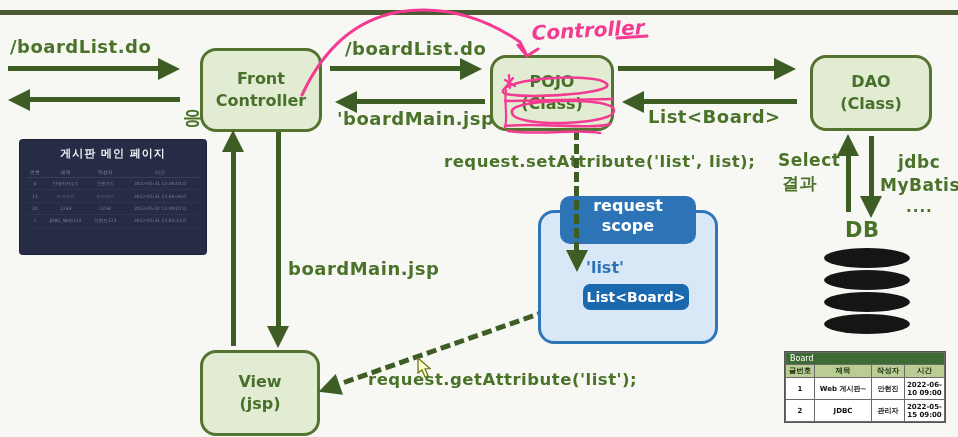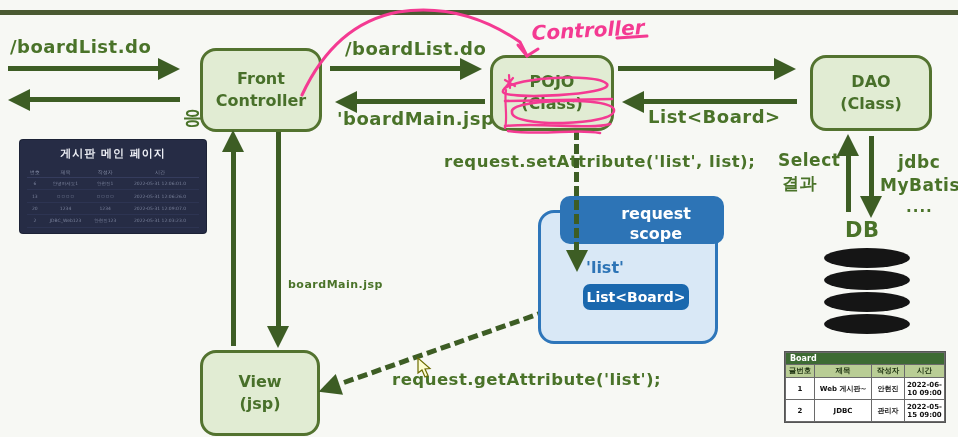--- a/index.html
+++ b/index.html
@@ -27,57 +27,57 @@
   .head-left{border-right:22px solid #3d5d24;border-top:11px solid transparent;border-bottom:11px solid transparent;border-left:0;}
   .head-up{border-bottom:22px solid #3d5d24;border-left:11px solid transparent;border-right:11px solid transparent;border-top:0;}
   .head-down{border-top:22px solid #3d5d24;border-left:11px solid transparent;border-right:11px solid transparent;border-bottom:0;}
   
   .dash-v{position:absolute;width:0;border-left:5px dashed #3d5d24;}
   .dash-diag{position:absolute;height:0;border-top:5px dashed #3d5d24;transform-origin:0 50%;}
   
   .scope-box{position:absolute;left:538px;top:210px;width:174px;height:128px;background:#d9e8f6;border:3px solid #2e76ba;border-radius:16px;z-index:1;}
   .scope-label{
     position:absolute;left:560px;top:196px;width:136px;height:48px;background:#2d74b6;border-radius:10px;z-index:2;
-    display:flex;flex-direction:column;align-items:center;justify-content:flex-end;
-    color:#fff;font-weight:700;font-size:16px;line-height:1.25;padding-left:28px;
+    display:flex;flex-direction:column;align-items:center;justify-content:flex-start;
+    color:#fff;font-weight:700;font-size:16px;line-height:1.25;
   }
   .list-key{position:absolute;left:586px;top:258px;color:#2d74b6;font-weight:700;font-size:16px;z-index:2;}
   .list-pill{
     position:absolute;left:583px;top:284px;width:106px;height:26px;background:#1a68ae;border-radius:7px;z-index:2;
     display:flex;align-items:center;justify-content:center;color:#fff;font-weight:700;font-size:14px;
   }
   
-  .preview{position:absolute;left:20px;top:140px;width:186px;height:93px;background:#262c45;border-radius:3px;box-shadow:0 0 0 1px #1c2236;overflow:hidden;}
+  .preview{position:absolute;left:20px;top:140px;width:186px;height:114px;background:#262c45;border-radius:3px;box-shadow:0 0 0 1px #1c2236;overflow:hidden;}
   .preview-title{color:#eef0f6;font-weight:700;font-size:11px;text-align:center;margin-top:6px;letter-spacing:1px;}
   .ptable{width:92%;margin:6px auto 0;border-collapse:collapse;filter:blur(0.7px);opacity:.8;}
   .ptable th{color:#9aa2bb;font-size:5px;font-weight:400;padding:2px 0;border-bottom:1px solid #3a4263;}
   .ptable td{color:#8d95af;font-size:4.5px;text-align:center;padding:3.2px 0;border-bottom:1px solid #303856;}
   
   .btable{position:absolute;left:785px;top:352px;width:160px;border-collapse:collapse;background:#fff;box-shadow:0 0 0 1px #555;}
-  .btable .bar{background:#3d6b33;color:#fff;font-weight:700;font-size:8px;text-align:left;padding:1px 4px;}
+  .btable .bar{background:#3d6b33;color:#fff;font-weight:400;font-size:8px;text-align:left;padding:1px 4px;}
   .btable th{background:#b9cd95;color:#203512;font-weight:700;font-size:7.5px;border:1px solid #6a6a6a;padding:1px 1px;}
   .btable td{color:#111;font-size:7px;text-align:center;border:1px solid #6a6a6a;padding:2.5px 1px;font-weight:700;}
   .overlay{position:absolute;left:0;top:0;z-index:6;pointer-events:none;}
   .z3{z-index:3;}
 </style>
 </head>
 <body>
 
 <div class="canvas">
 
   <div class="topline"></div>
 
   <span class="glabel" style="left:10px;top:36px;font-size:18px;">/boardList.do</span>
   <span class="glabel" style="left:183px;top:105px;font-size:19px;">응답</span>
   <span class="glabel" style="left:345px;top:38px;font-size:18px;">/boardList.do</span>
   <span class="glabel" style="left:337px;top:108px;font-size:18px;">'boardMain.jsp'</span>
   <span class="glabel" style="left:648px;top:106px;font-size:18px;">List&lt;Board&gt;</span>
   <span class="glabel" style="left:444px;top:152px;font-size:16.5px;">request.setAttribute('list', list);</span>
-  <span class="glabel" style="left:392px;top:370px;font-size:16.5px;">request.getAttribute('list');</span>
-  <span class="glabel" style="left:288px;top:258px;font-size:11px;margin-top:20px;">boardMain.jsp</span>
+  <span class="glabel" style="left:368px;top:370px;font-size:16.5px;">request.getAttribute('list');</span>
+  <span class="glabel" style="left:288px;top:258px;font-size:18px;">boardMain.jsp</span>
   <span class="glabel" style="left:778px;top:150px;">Select</span>
   <span class="glabel" style="left:782px;top:172px;">결과</span>
   <span class="glabel" style="left:898px;top:152px;">jdbc</span>
   <span class="glabel" style="left:880px;top:175px;">MyBatis</span>
   <span class="glabel" style="left:906px;top:198px;font-size:15px;letter-spacing:1px;">....</span>
   <span class="glabel" style="left:845px;top:218px;font-size:21px;">DB</span>
 
   <div class="node" style="left:200px;top:48px;width:116px;height:78px;">
     <span>Front</span>
     <span>Controller</span>

